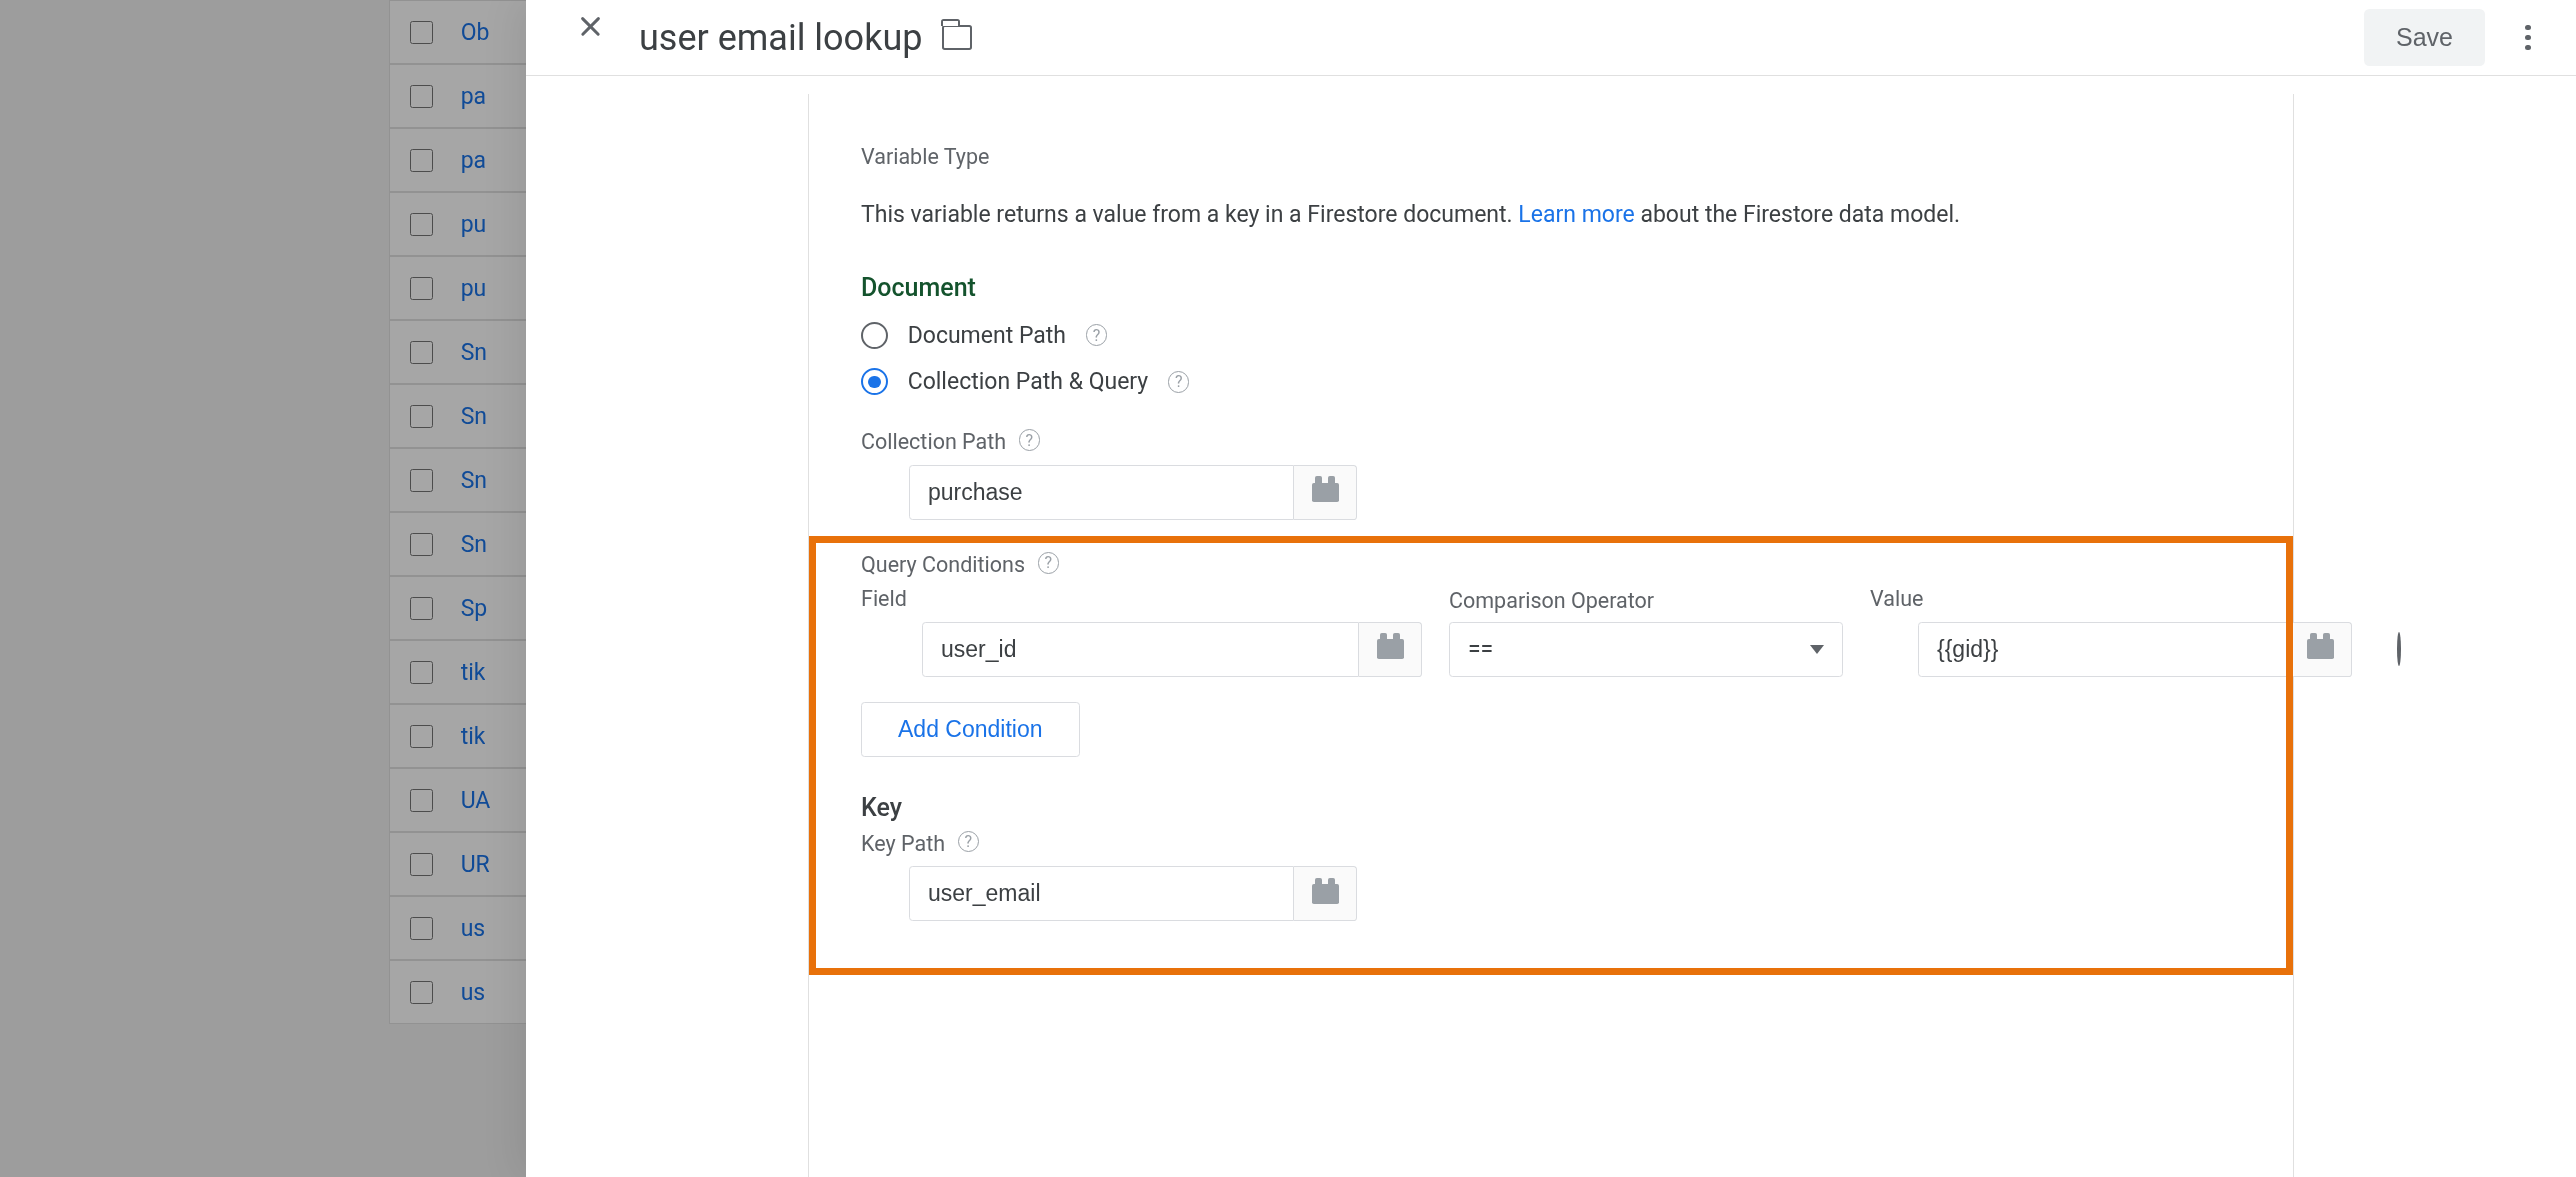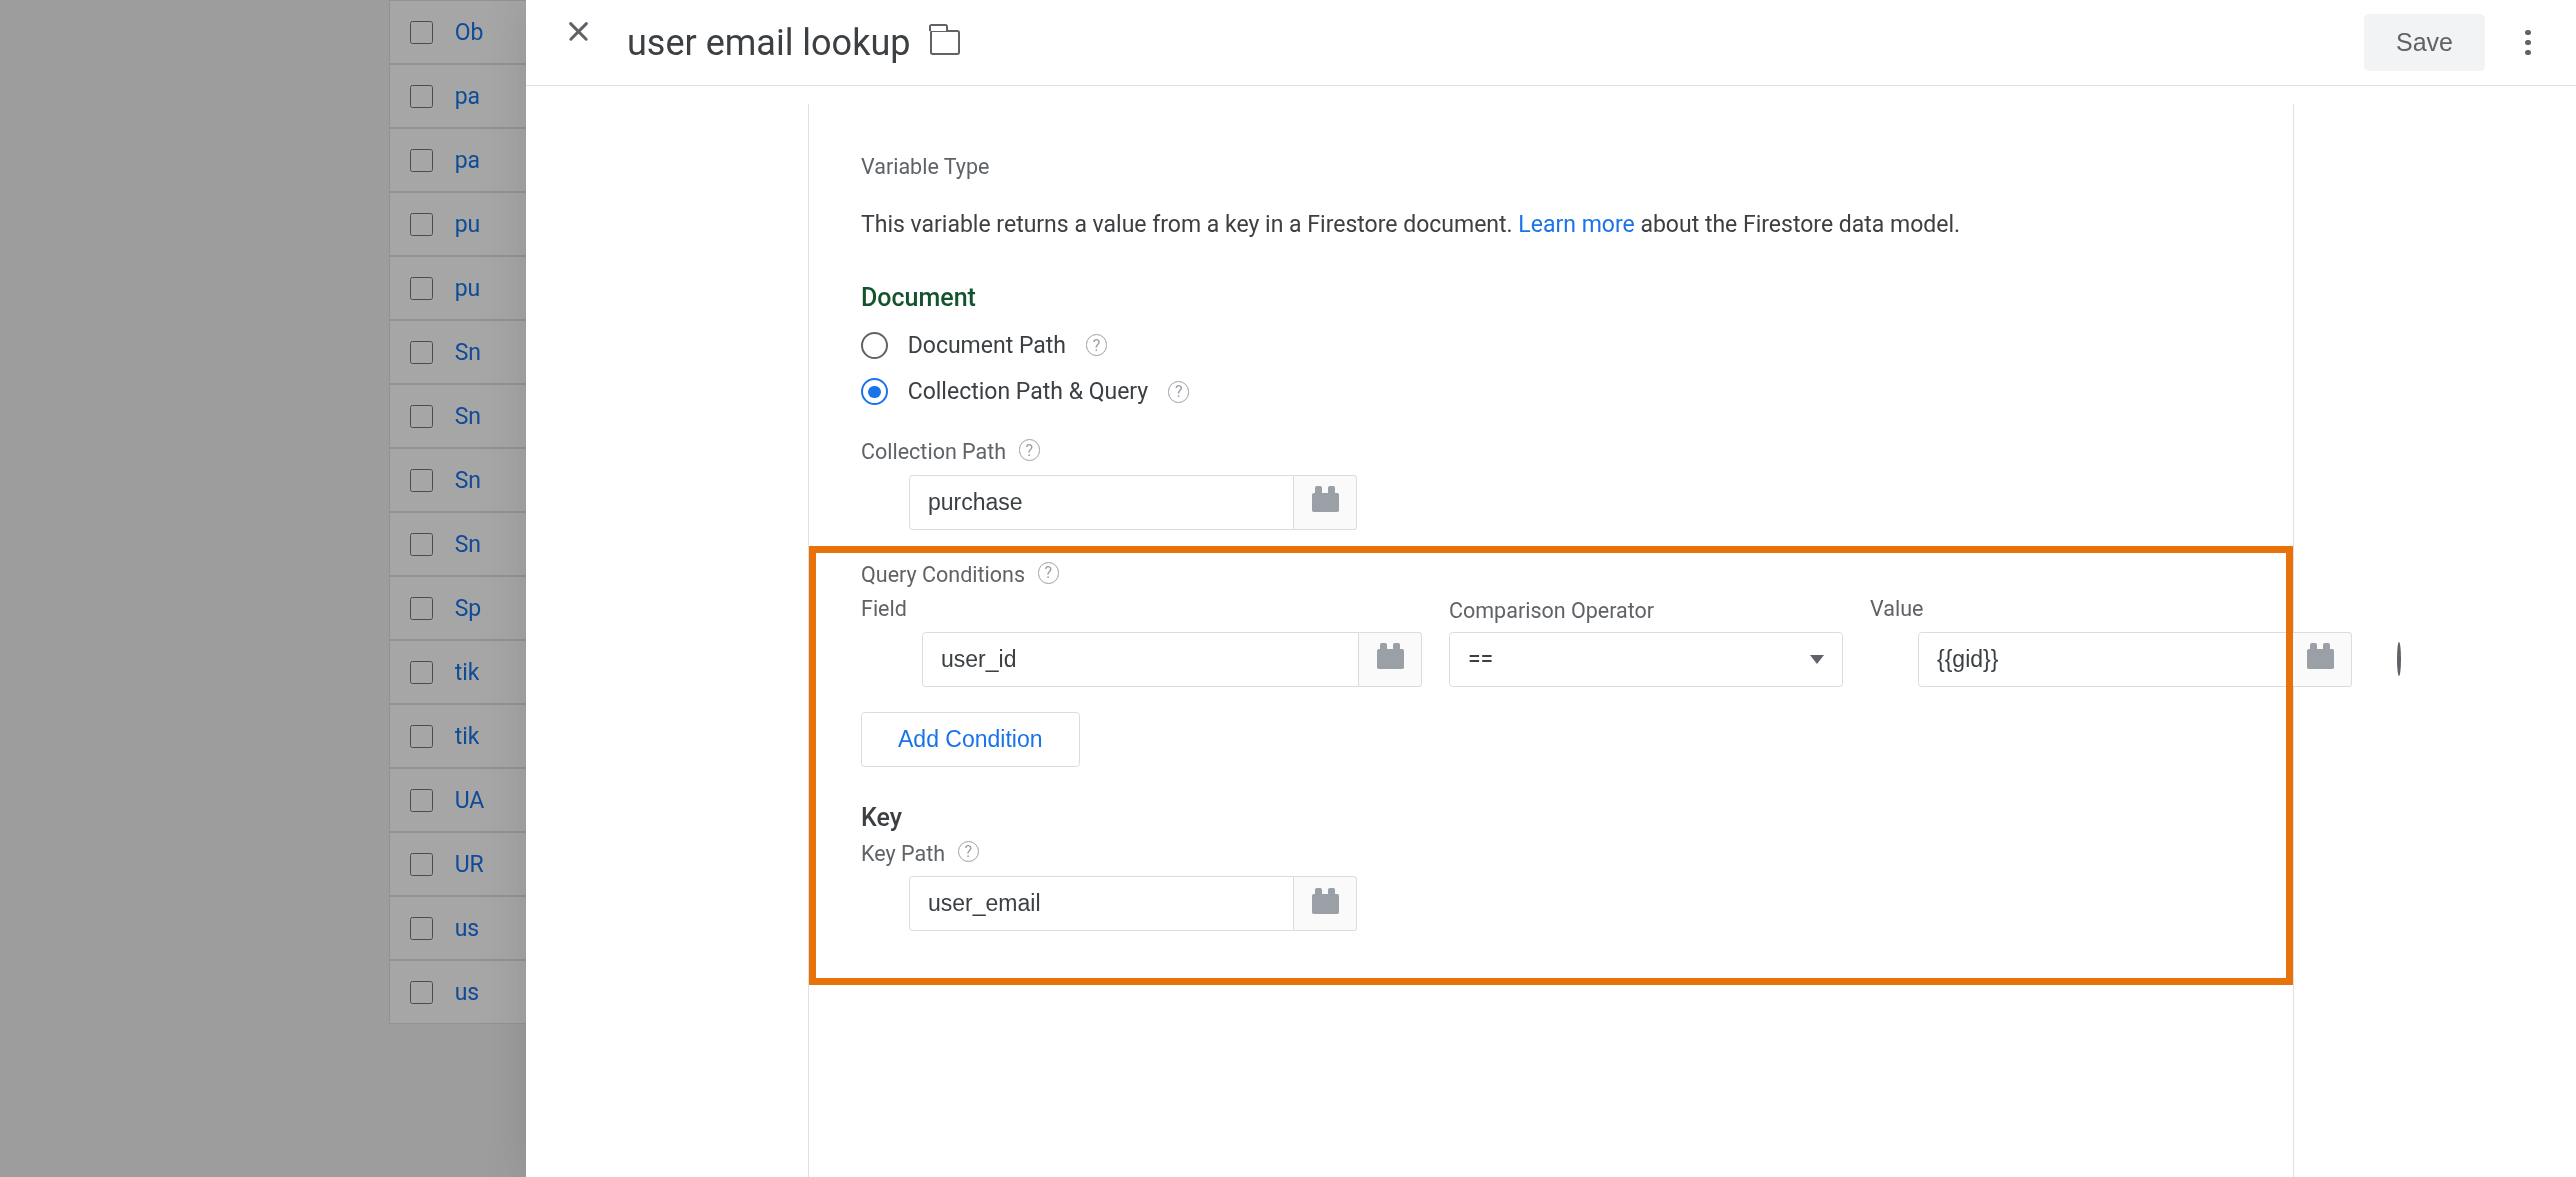--- a/index.html
+++ b/index.html
@@ -21,21 +21,21 @@
     width: 152px; 
     z-index: 1;
   }
   .bg-row {
     height: 64px;
     border: 0.9px solid #e1e1e1;
     background: #fff;
     display: flex;
     align-items: center;
     padding-left: 19.7px;
-    gap: 22px;
+    gap: 28px;
   }
   .bg-row input[type="checkbox"]{
     width: 23px; height: 23px;
     accent-color: #5f6368;
   }
   .bg-row .link {
     color: #1a73e8;
     white-space: nowrap;
     overflow: hidden;
   }
@@ -53,24 +53,24 @@
     right: 0; top: 0;
     width: 2050px;
     height: 100%;
     background: #fff;
     z-index: 3;
     box-shadow: -9px 0 36px rgba(0,0,0,.08);
     display: flex;
     flex-direction: column;
   }
   .panel-header {
-    height: 86px;
+    height: 76px;
     display: flex;
     align-items: center;
-    padding: 0 23px 0 15px;
+    padding: 0 23px 0 27px;
     border-bottom: 0.9px solid #e0e0e0;
   }
   .icon-btn {
     width: 50px; height: 50px;
     border: none; background: none;
     border-radius: 50%;
     display: flex; align-items: center; justify-content: center;
     cursor: pointer;
   }
   .close-x::before, .close-x::after{

